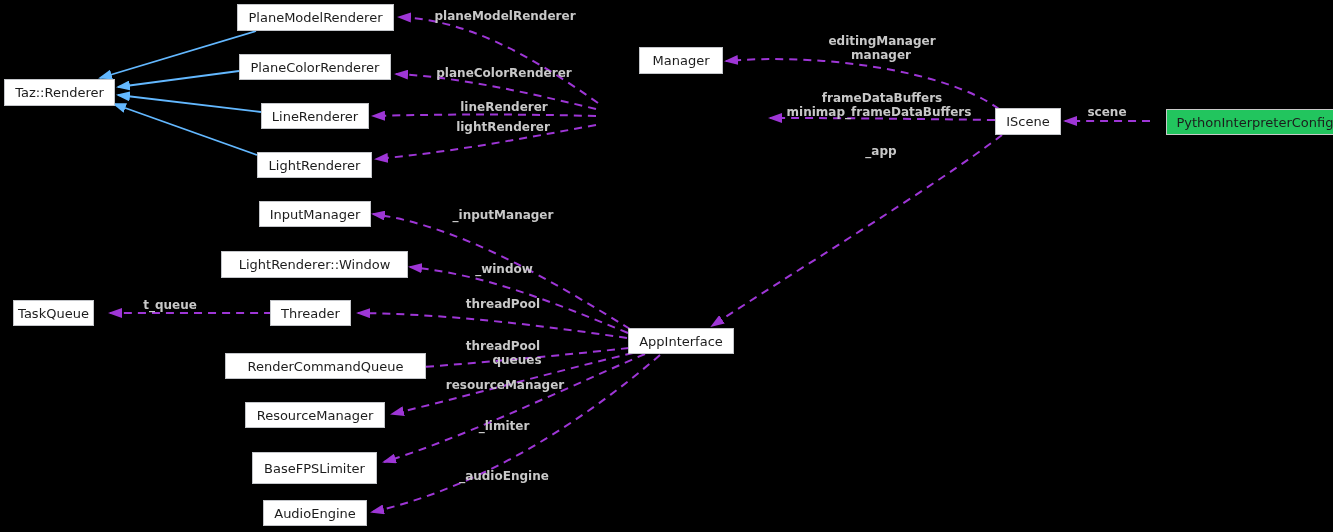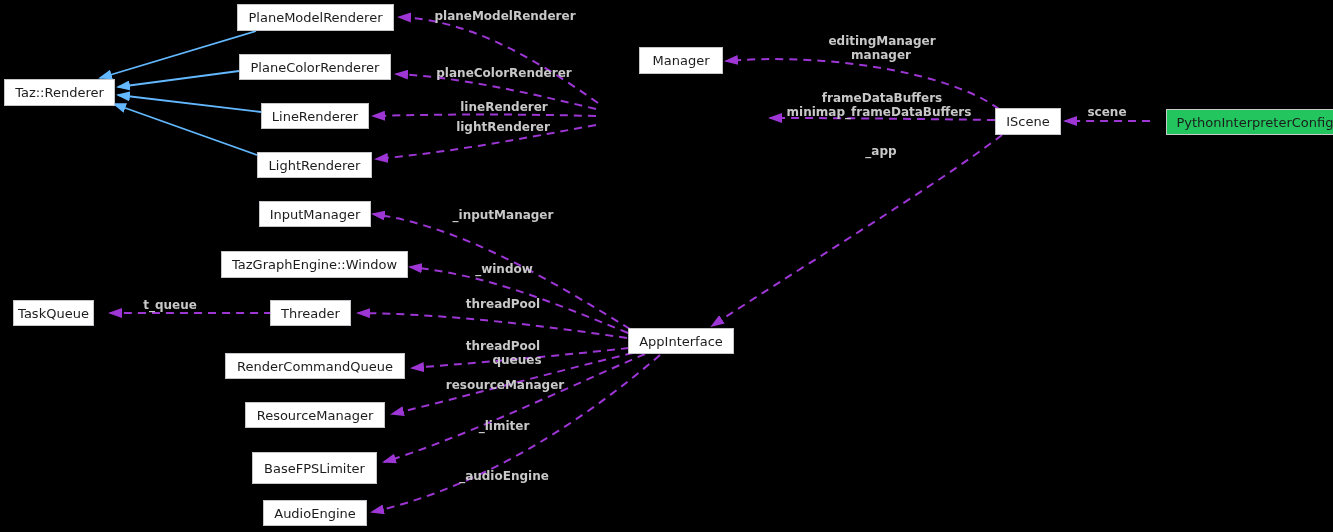--- a/index.html
+++ b/index.html
@@ -61,24 +61,24 @@
 
   <div class="node" style="left:237px;top:4px;width:157px;height:27px">PlaneModelRenderer</div>
   <div class="node" style="left:239px;top:54px;width:152px;height:26px">PlaneColorRenderer</div>
   <div class="node" style="left:4px;top:79px;width:111px;height:27px">Taz::Renderer</div>
   <div class="node" style="left:261px;top:103px;width:108px;height:26px">LineRenderer</div>
   <div class="node" style="left:257px;top:152px;width:115px;height:26px">LightRenderer</div>
   <div class="node" style="left:639px;top:47px;width:84px;height:27px">Manager</div>
   <div class="node" style="left:995px;top:108px;width:66px;height:27px">IScene</div>
   <div class="node hl" style="left:1150px;top:109px;width:178px;height:26px">PythonInterpreterConfig</div>
   <div class="node" style="left:259px;top:201px;width:112px;height:26px">InputManager</div>
-  <div class="node" style="left:221px;top:251px;width:187px;height:27px">TazGraphEngine::Window</div>
+  <div class="node" style="left:221px;top:251px;width:187px;height:27px">LightRenderer::Window</div>
   <div class="node" style="left:13px;top:300px;width:81px;height:26px">TaskQueue</div>
   <div class="node" style="left:270px;top:300px;width:81px;height:26px">Threader</div>
-  <div class="node" style="left:225px;top:353px;width:180px;height:26px">RenderCommandQueue</div>
+  <div class="node" style="left:225px;top:353px;width:201px;height:26px">RenderCommandQueue</div>
   <div class="node" style="left:245px;top:402px;width:140px;height:26px">ResourceManager</div>
   <div class="node" style="left:252px;top:452px;width:125px;height:32px">BaseFPSLimiter</div>
   <div class="node" style="left:263px;top:500px;width:104px;height:26px">AudioEngine</div>
   <div class="node" style="left:628px;top:328px;width:106px;height:26px">AppInterface</div>
 
   <span class="elabel" style="left:505px;top:16px">planeModelRenderer</span>
   <span class="elabel" style="left:504px;top:73px">planeColorRenderer</span>
   <span class="elabel" style="left:504px;top:107px">lineRenderer</span>
   <span class="elabel" style="left:503px;top:127px">lightRenderer</span>
   <span class="elabel" style="left:882px;top:41px">editingManager</span>

